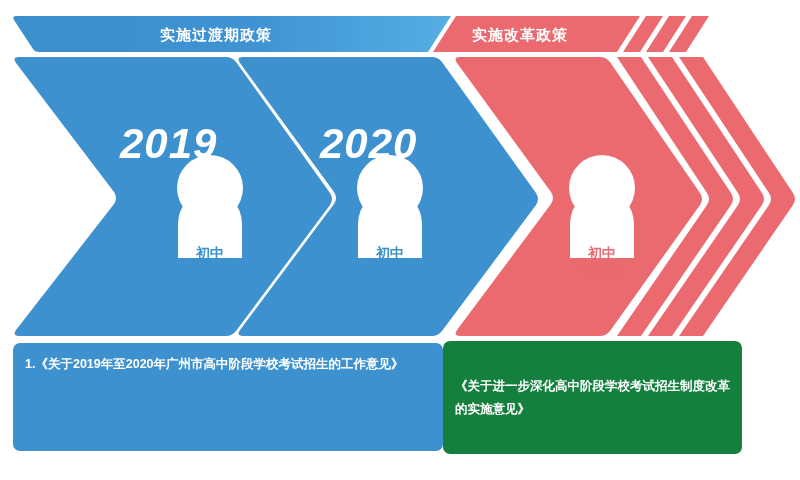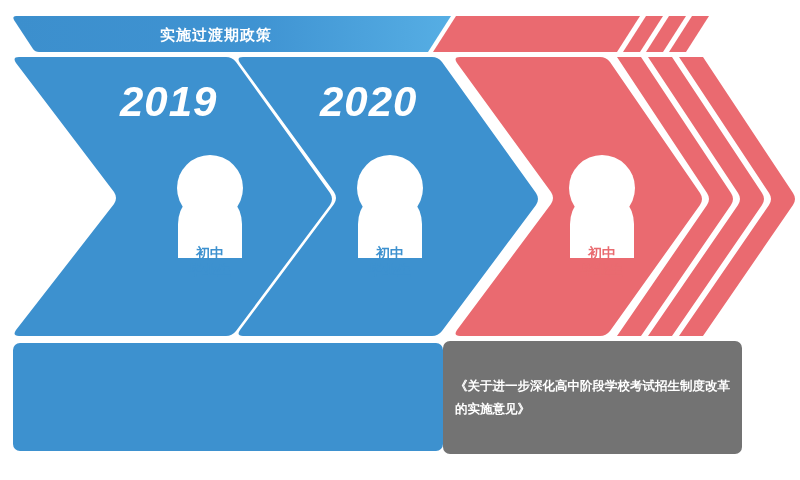--- a/index.html
+++ b/index.html
@@ -25,20 +25,21 @@
   #banner-right-label{left:472px;top:26px;}
 
   .year-label{
     position:absolute;
     color:#ffffff;
     font-size:42px;
     font-weight:bold;
     font-style:italic;
     letter-spacing:1px;
     white-space:nowrap;
+    margin-top:42px;
   }
   #year-2019{left:120px;top:78px;}
   #year-2020{left:320px;top:78px;text-align:right;}
   #year-2021{left:520px;top:78px;}
 
   .person-caption{
     position:absolute;
     text-align:center;
     font-size:14px;
     font-weight:bold;
@@ -59,21 +60,21 @@
     font-weight:bold;
     line-height:22px;
     padding:10px 12px;
   }
   #note-box-left{
     left:13px;top:343px;width:430px;height:108px;
     background:#3d91cf;
   }
   #note-box-right{
     left:443px;top:341px;width:299px;height:113px;
-    background:#737373;
+    background:#15803d;
     display:flex;align-items:center;
   }
   .note-line{white-space:pre-wrap;}
   #note-box-right .note-line{line-height:23px;}
 </style>
 </head>
 <body>
 
 <div id="stage">
 
@@ -164,31 +165,33 @@
              L 703 336 L 793 205 Q 797 199 793 193 L 703 57 Z"></path>
 
     <g fill="#ffffff">
       <use href="#personShape" x="210" y="230"></use>
       <use href="#personShape" x="390" y="230"></use>
       <use href="#personShape" x="602" y="230"></use>
     </g>
   </svg>
 
   <div class="banner-label" id="banner-left-label">实施过渡期政策</div>
+  <div class="banner-label" id="banner-right-label">实施改革政策</div>
 
   <div class="year-label" id="year-2019">2019</div>
   <div class="year-label" id="year-2020">2020</div>
 
   <div class="person-caption" id="caption-2019">初中
 毕业生</div>
   <div class="person-caption" id="caption-2020">初中
 毕业生</div>
   <div class="person-caption" id="caption-2021">初中
 毕业生</div>
 
   <div class="note-box" id="note-box-left">
+    <div class="note-line">1.《关于2019年至2020年广州市高中阶段学校考试招生的工作意见》</div>
   </div>
 
   <div class="note-box" id="note-box-right">
     <div class="note-line">《关于进一步深化高中阶段学校考试招生制度改革的实施意见》</div>
   </div>
 
 </div>
 
 </body></html>

